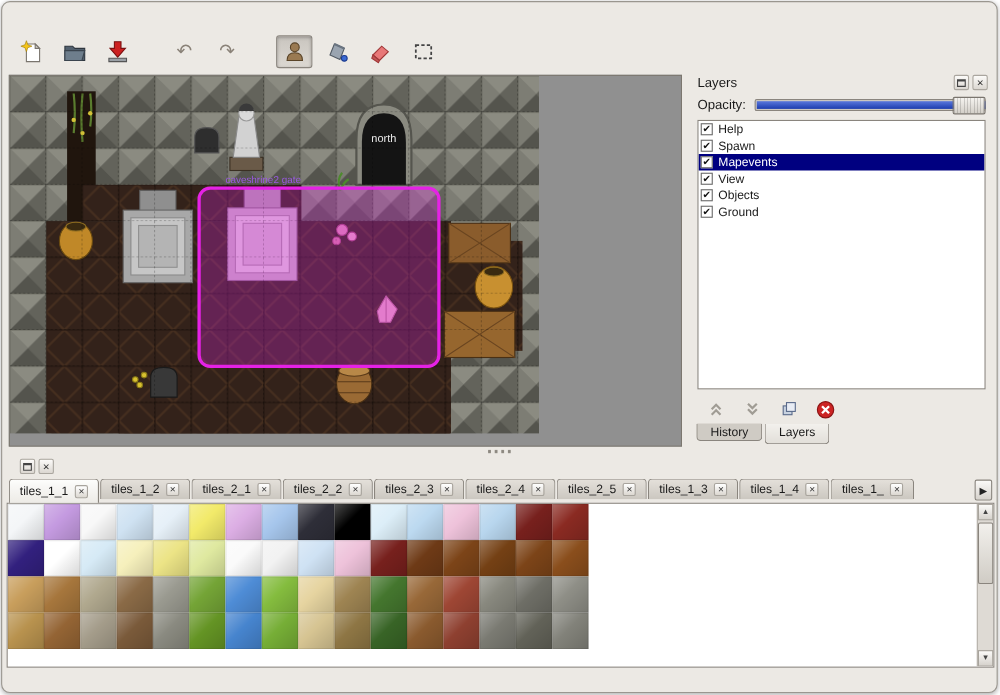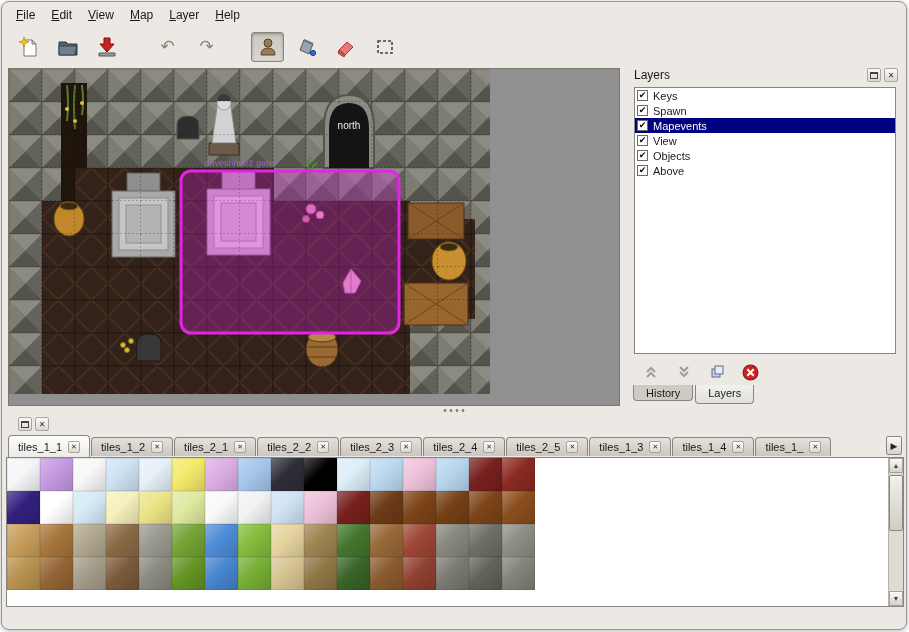--- a/index.html
+++ b/index.html
@@ -85,28 +85,20 @@
     padding-right:46px;font-size:11px}
   .resize-grip{position:absolute;right:3px;bottom:3px;width:14px;height:14px;
     background:repeating-linear-gradient(135deg,transparent 0 3px,#b2aea7 3px 5px);
     clip-path:polygon(100% 0,100% 100%,0 100%)}
 </style>
 </head>
 <body>
 
 <div class="window">
 
-  <div class="menubar" id="menubar">
-      <span class="menu-item">File</span>
-      <span class="menu-item">Edit</span>
-      <span class="menu-item">View</span>
-      <span class="menu-item">Map</span>
-      <span class="menu-item">Layer</span>
-      <span class="menu-item">Help</span>
-    </div>
 
   <div class="toolbar">
     <div class="tb-btn">
       <svg width="22" height="22" viewBox="0 0 22 22">
         <path d="M6 4 h8 l4 4 v12 h-12 z" fill="#ffffff" stroke="#7a756e"></path>
         <path d="M14 4 l4 4 h-4 z" fill="#d8d4ce" stroke="#7a756e"></path>
         <path d="M6 1 L7.3 4.7 L11 6 L7.3 7.3 L6 11 L4.7 7.3 L1 6 L4.7 4.7 Z" fill="#f5c518" stroke="#a5820e" stroke-width="0.6"></path>
       </svg>
     </div>
     <div class="tb-btn">
@@ -279,44 +271,51 @@
   <div class="layers-panel">
     <div class="panel-header">
       <span class="panel-title">Layers</span>
       <span class="panel-btn">
           <span class="float-glyph"></span>
         </span>
       <span class="panel-btn">
           <span>✕</span>
         </span>
     </div>
+    <div class="opacity-row">
+      <span class="opacity-label">Opacity:</span>
+      <div class="slider">
+        <div class="slider-fill" style="width: 100%;"></div>
+        <div class="slider-handle"></div>
+      </div>
+    </div>
     <div class="layer-list" id="layer-list">
         <div class="layer-row">
           <span class="checkbox">✔</span>
-          <span>Keys</span>
+          <span>Help</span>
         </div>
         <div class="layer-row">
           <span class="checkbox">✔</span>
           <span>Spawn</span>
         </div>
         <div class="layer-row selected">
           <span class="checkbox">✔</span>
           <span>Mapevents</span>
         </div>
         <div class="layer-row">
           <span class="checkbox">✔</span>
           <span>View</span>
         </div>
         <div class="layer-row">
           <span class="checkbox">✔</span>
           <span>Objects</span>
         </div>
         <div class="layer-row">
           <span class="checkbox">✔</span>
-          <span>Above</span>
+          <span>Ground</span>
         </div>
       </div>
     <div class="layer-actions">
       <span class="action-btn">
         <svg width="16" height="16" viewBox="0 0 16 16">
           <path d="M4 8 l4 -4 4 4 M4 13 l4 -4 4 4" stroke="#a09c94" stroke-width="2" fill="none"></path>
         </svg>
       </span>
       <span class="action-btn">
         <svg width="16" height="16" viewBox="0 0 16 16">
@@ -349,21 +348,21 @@
   <div class="tilesets-panel">
     <div class="panel-header">
       <span class="panel-btn">
           <span class="float-glyph"></span>
         </span>
       <span class="panel-btn">
           <span>✕</span>
         </span>
     </div>
     <div class="ts-tabbar">
-      <div style="display:flex;align-items:center" id="tileset-tabs">
+      <div style="display:flex;align-items:flex-start" id="tileset-tabs">
           <div class="ts-tab active">
             <span>tiles_1_1</span>
             <span class="tab-close">✕</span>
           </div>
           <div class="ts-tab">
             <span>tiles_1_2</span>
             <span class="tab-close">✕</span>
           </div>
           <div class="ts-tab">
             <span>tiles_2_1</span>

